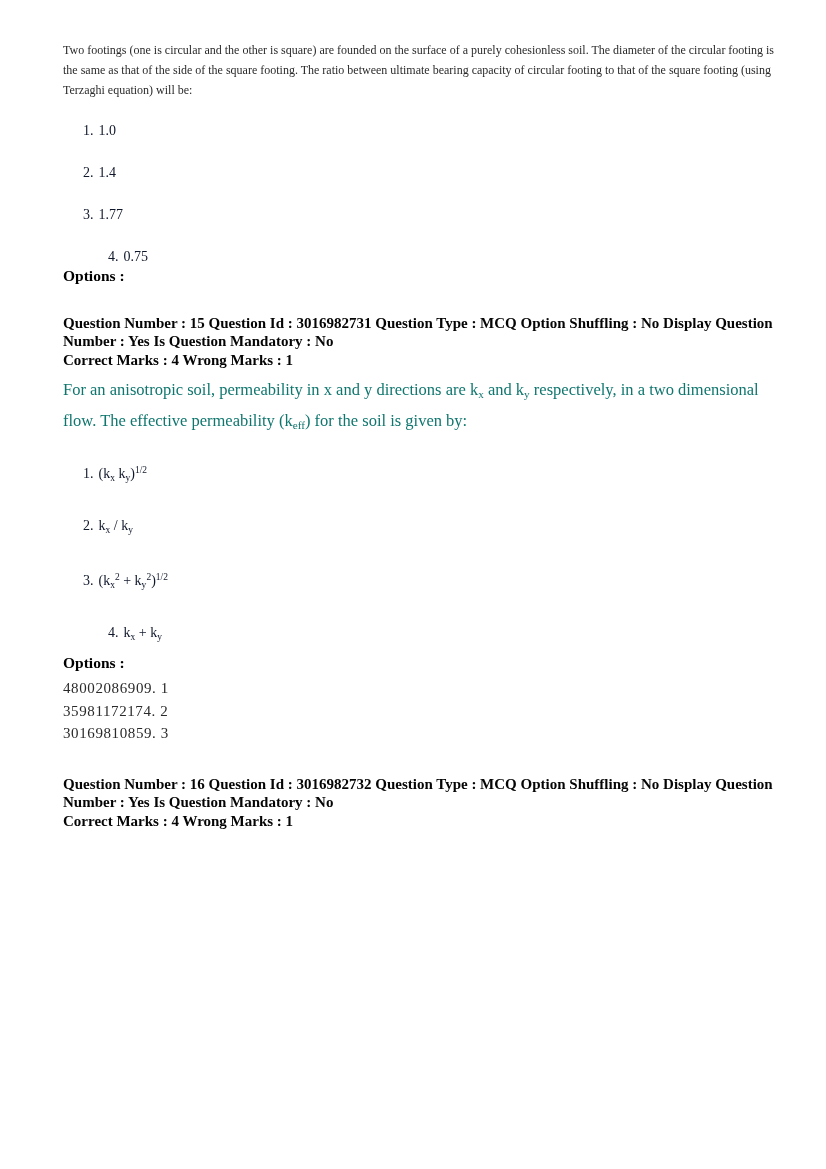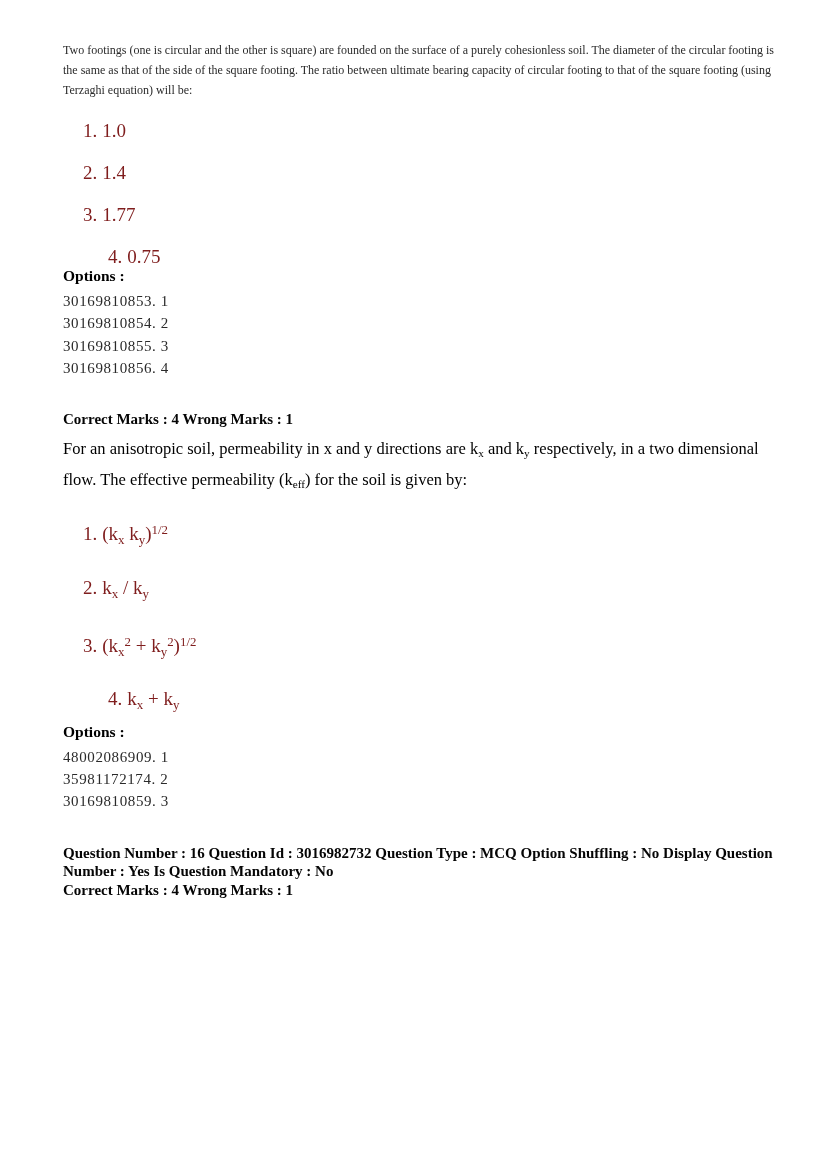--- a/index.html
+++ b/index.html
@@ -19,28 +19,28 @@
   }
   .body-text {
     font-size: 12px;
     line-height: 20px;
     color: #2a2a2a;
   }
   .q15-body {
     font-size: 16.5px;
     line-height: 25.5px;
     margin-top: 8px;
-    color: #000000;
+    color: #0f766e;
   }
   .choices { margin: 22px 0 0 20px; }
   .choice {
-    font-size: 19px;
+    font-size: 14px;
     line-height: 17px;
     margin-bottom: 25px;
-    color: #7f1d1d;
+    color: #0f172a;
     white-space: nowrap;
   }
   .choices-q15 .choice { margin-bottom: 28px; line-height: 20px; }
   .choice:last-child { margin-bottom: 0; margin-left: 25px; }
   .choice-num { margin-right: 5px; }
   .options-label {
     font-weight: bold;
     font-size: 15.5px;
     line-height: 15px;
     margin: 3px 0 7px 0;
@@ -87,30 +87,25 @@
       </div>
       <div class="choice">
         <span class="choice-num">3.</span><span class="choice-text">1.77</span>
       </div>
       <div class="choice">
         <span class="choice-num">4.</span><span class="choice-text">0.75</span>
       </div>
     </div>
 
     <p class="options-label">Options :</p>
-    <div>
-      <div class="option-id-row">30169810853. 1</div>
-      <div class="option-id-row">30169810854. 2</div>
-      <div class="option-id-row">30169810855. 3</div>
-      <div class="option-id-row">30169810856. 4</div>
-    </div>
   </section>
 
   <section>
     <div class="meta-block">
+      <p class="meta-line">Question Number : 15 Question Id : 3016982731 Question Type : MCQ Option Shuffling : No Display Question Number : Yes Is Question Mandatory : No</p>
       <p class="marks-line">Correct Marks : 4 Wrong Marks : 1</p>
     </div>
 
     <p class="q15-body"><span>For an anisotropic soil, permeability in x and y directions are k</span><span class="sub">x</span><span> and k</span><span class="sub">y</span><span> respectively, in a two dimensional flow. The effective permeability (k</span><span class="sub">eff</span><span>) for the soil is given by:</span></p>
 
     <div class="choices choices-q15">
       <div class="choice">
         <span class="choice-num">1.</span><span class="choice-text"><span>(k</span><span class="sub">x</span><span> k</span><span class="sub">y</span><span>)</span><span class="sup">1/2</span></span>
       </div>
       <div class="choice">

